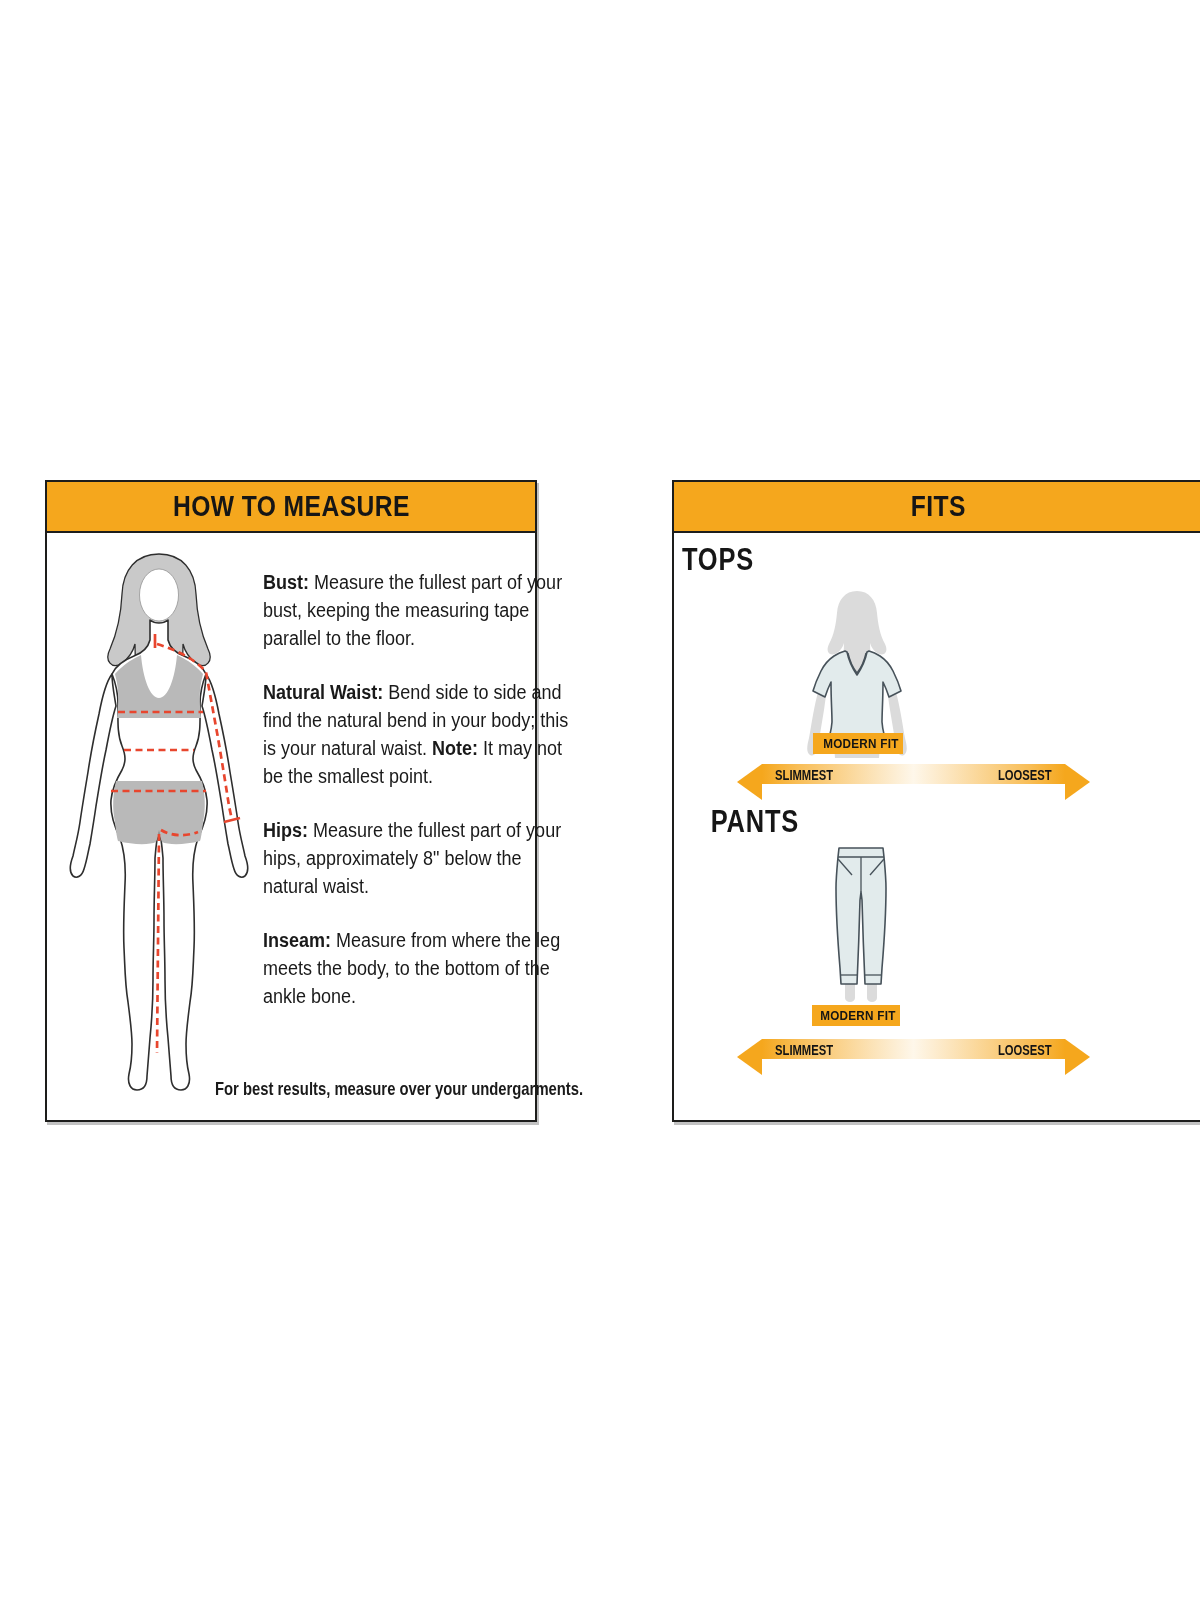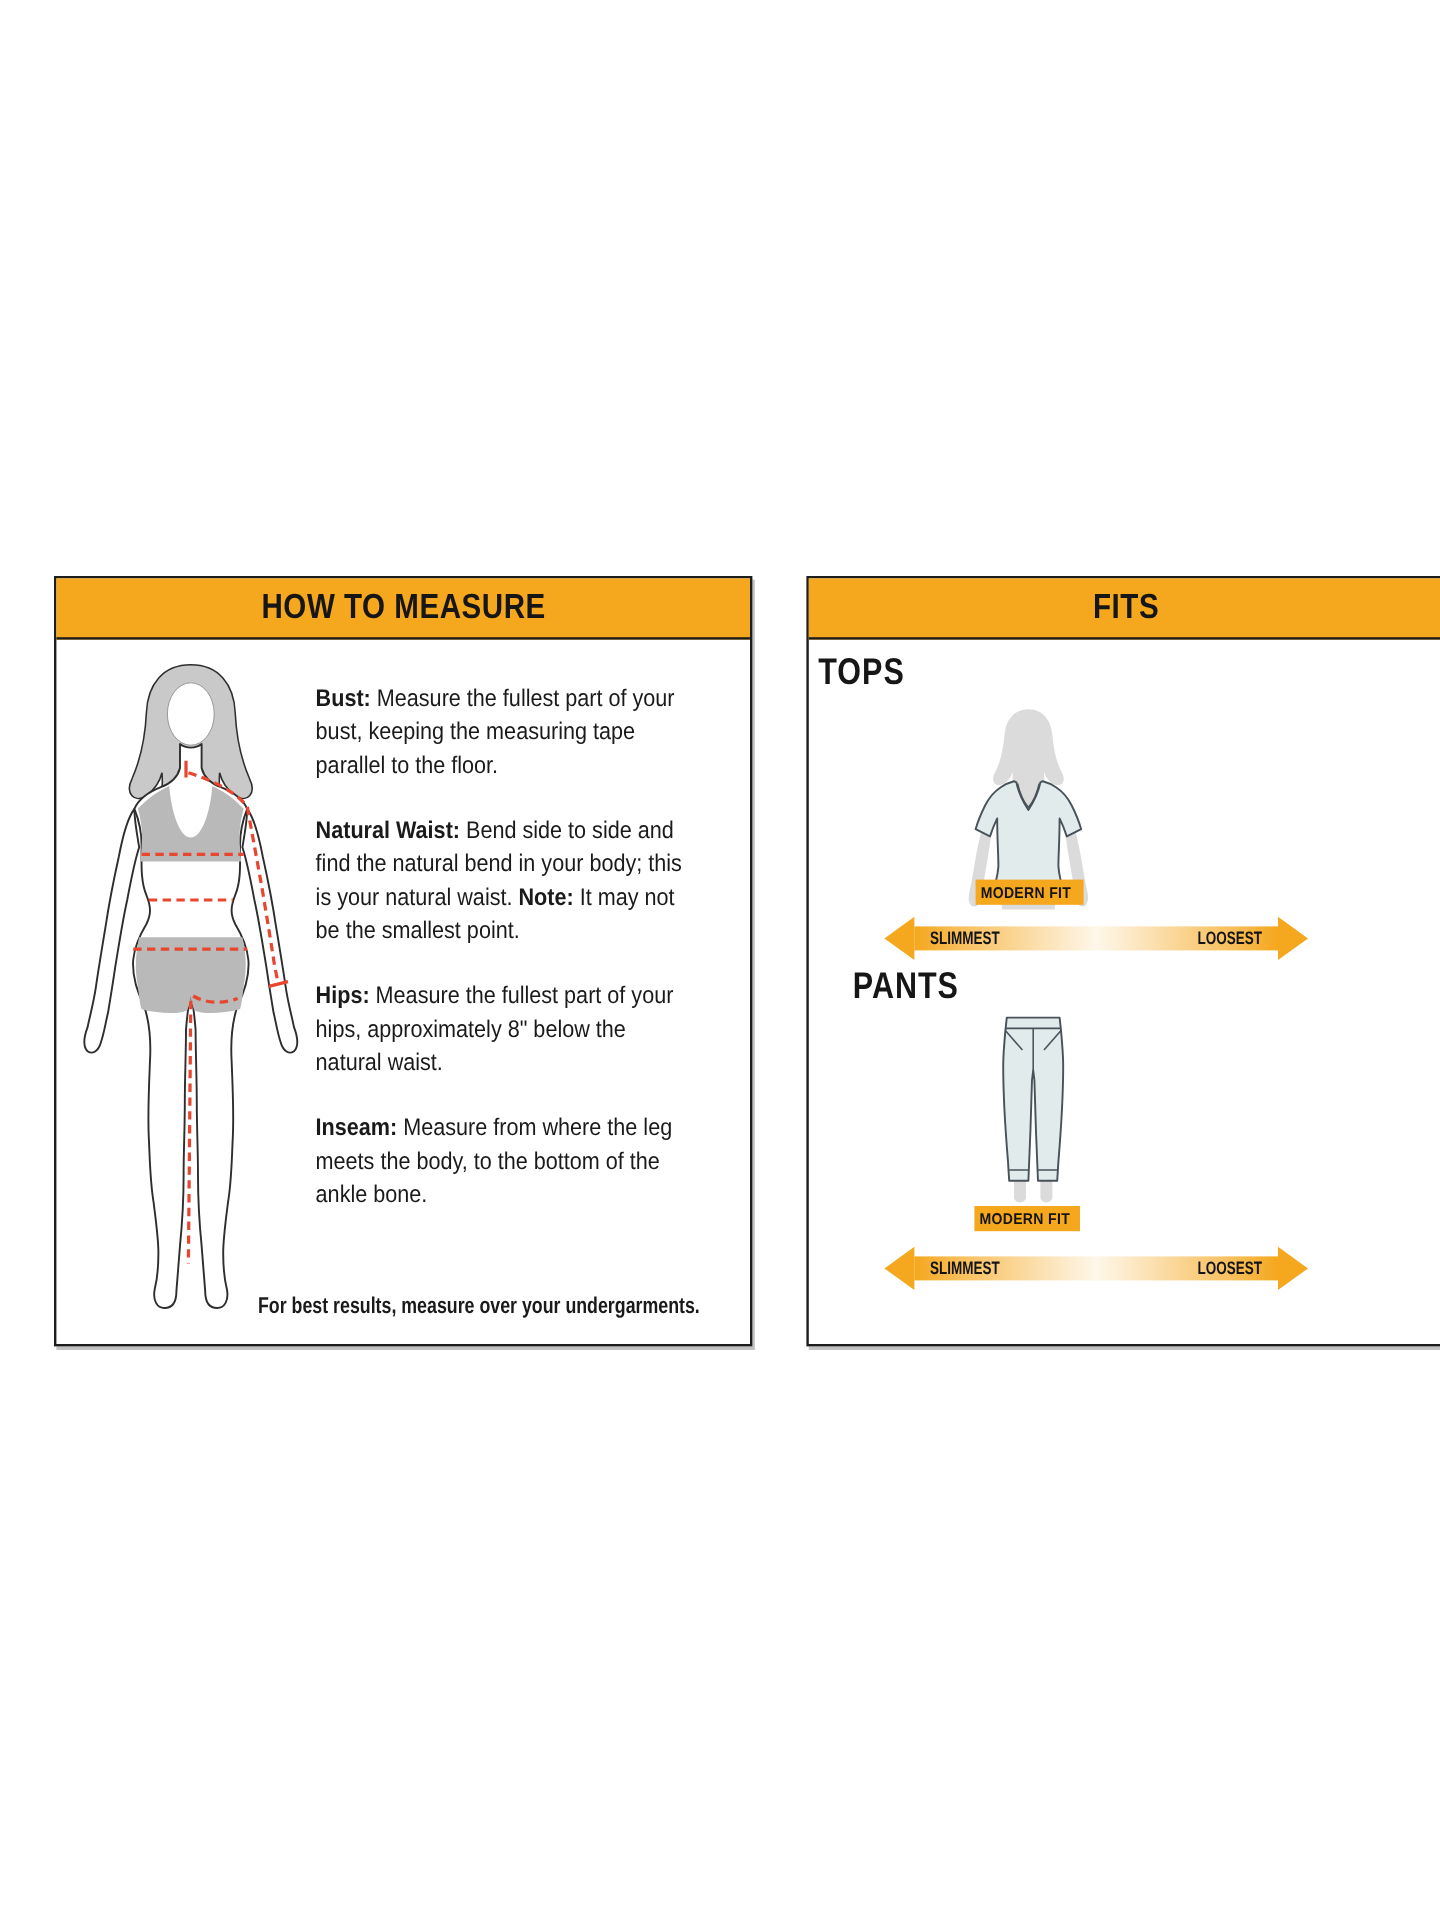--- a/index.html
+++ b/index.html
@@ -18,21 +18,21 @@
     position:relative;width:1200px;height:1600px;background:#fff;
     font-family:"Liberation Sans",sans-serif;color:var(--ink);
     overflow:hidden;margin:0 auto;
   }
   .panel{
     position:absolute;background:#fff;
     border:2px solid var(--border-black);
     box-shadow:2px 3px 0 rgba(120,120,120,.45);
     box-sizing:border-box;
   }
-  #measure-panel{left:45px;top:480px;width:582px;height:642px;}
+  #measure-panel{left:45px;top:480px;width:492px;height:642px;}
   #fits-panel{left:672px;top:480px;width:532px;height:642px;}
   .panel-header{
     position:absolute;left:0;top:0;width:100%;height:51px;
     background:var(--accent-orange);
     border-bottom:2px solid var(--border-black);
     display:flex;align-items:center;justify-content:center;
     box-sizing:border-box;
   }
   .panel-title{
     font-size:29px;font-weight:700;letter-spacing:.5px;color:#161616;
@@ -68,26 +68,26 @@
   .measure-text p{margin:0 0 26px 0;}
   .measure-text b{font-weight:700;}
   .measure-note{
     position:absolute;left:168px;top:596px;white-space:nowrap;
     font-size:19px;font-weight:700;color:#1a1a1a;
     transform:scaleX(.78);transform-origin:0 50%;
   }
 
   .fit-badge{
     position:absolute;background:var(--accent-orange);
-    display:flex;align-items:center;justify-content:flex-start;
+    display:flex;align-items:center;justify-content:flex-end;
     color:#141414;font-size:13px;font-weight:700;letter-spacing:.3px;
   }
   .fit-badge span{display:inline-block;transform:scaleX(.9);white-space:nowrap;}
 
-  .fit-arrow{position:absolute;display:flex;align-items:center;height:36px;}
+  .fit-arrow{position:absolute;display:flex;height:36px;}
   .arrow-head{width:0;height:0;border-top:18px solid transparent;border-bottom:18px solid transparent;}
   .arrow-head.left{border-right:25px solid var(--accent-orange);}
   .arrow-head.right{border-left:25px solid var(--accent-orange);}
   .arrow-bar{
     flex:1;height:20px;position:relative;
     background:linear-gradient(90deg,
       var(--accent-orange) 0%, #F8BE58 12%, #FCE5BD 38%, #FEF7EA 50%,
       #FCE5BD 62%, #F8BE58 88%, var(--accent-orange) 100%);
   }
   .arrow-label{

